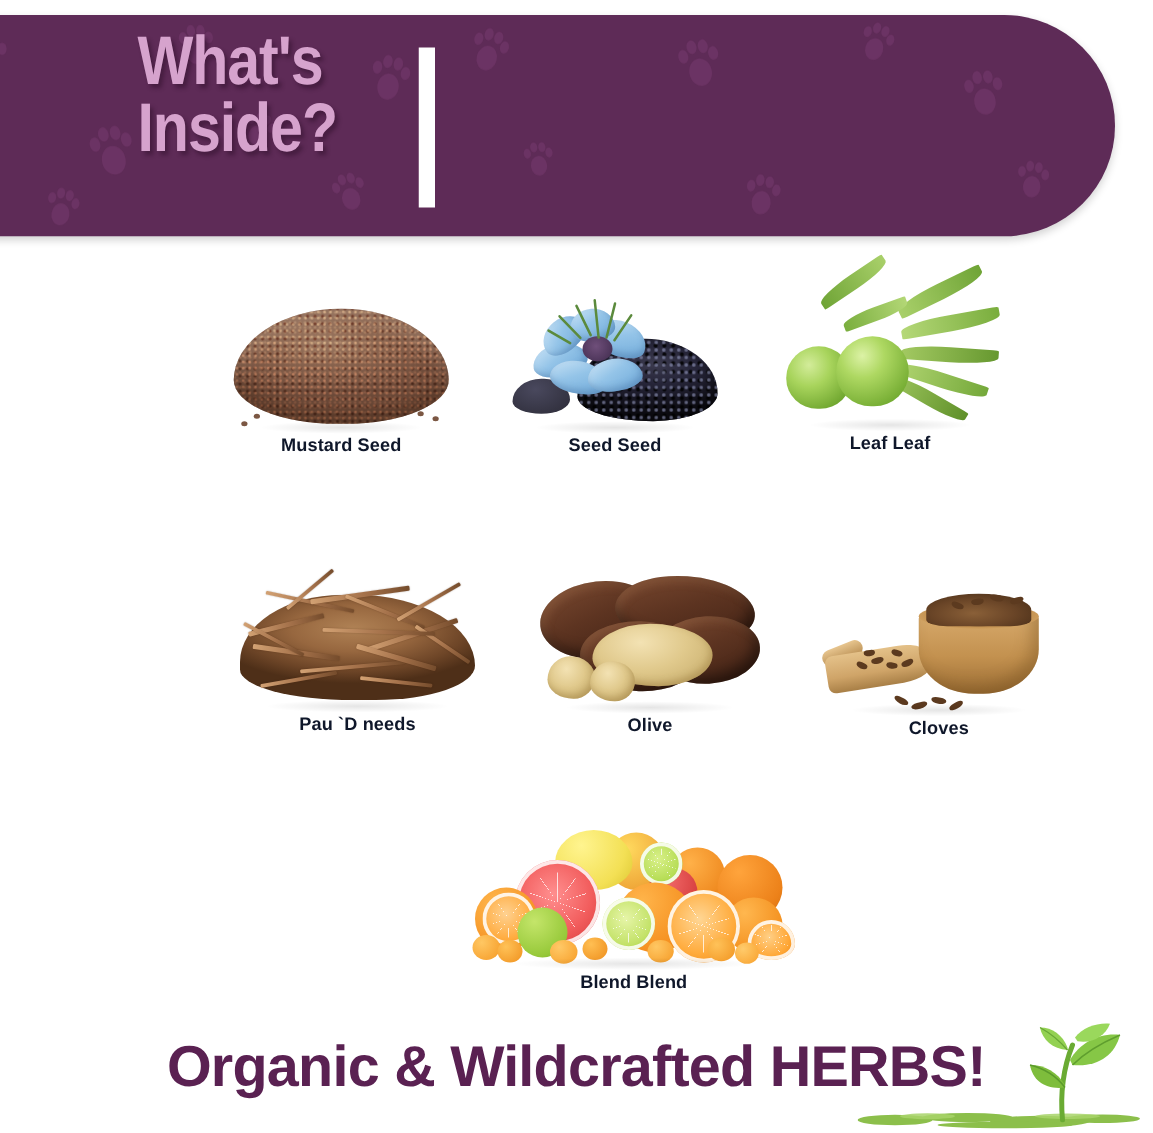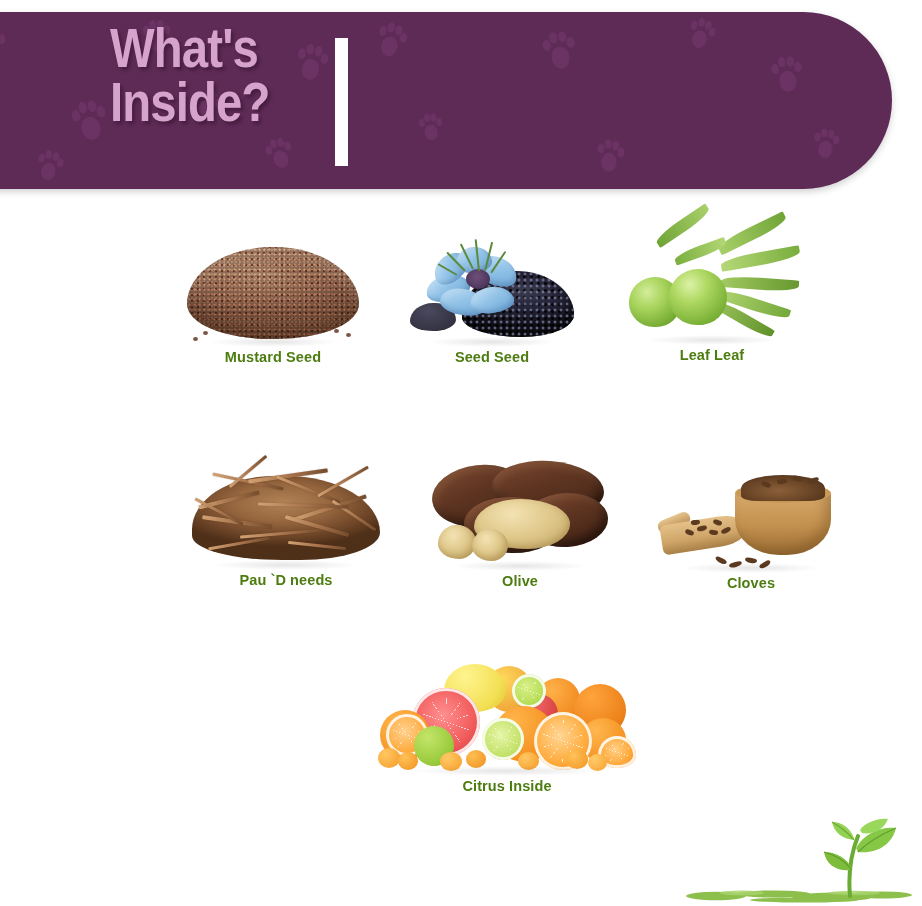--- a/index.html
+++ b/index.html
@@ -57,21 +57,21 @@
 
   
   .grid { position: absolute; left: 0; top: 205px; width: 922px; }
   .item { position: absolute; text-align: center; }
   .item-img {
     position: relative;
     margin: 0 auto;
     display: block;
   }
   .item-label {
-    color: #4d7c0f;
+    color: #0f172a;
     font-weight: bold;
     font-size: 14.5px;
     letter-spacing: 0.1px;
     margin-top: 6px;
     white-space: nowrap;
   }
 
   
   .stage { position: relative; overflow: visible; }
   .stage::after {
@@ -529,21 +529,21 @@
         <div class="cut-face" style="left:220px; top:76px; width:38px; height:32px; border-radius:50% 50% 50% 50%/60% 60% 40% 40%; background:radial-gradient(circle at 45% 42%, #ffcf86 0%, #ffa736 58%, #ee8b1c 84%, #fcefdd 100%);"></div>
 
         <div class="fruit" style="left:0px;   top:88px; width:22px; height:20px; background:radial-gradient(circle at 34% 30%, #ffc763, #f59a25);"></div>
         <div class="fruit" style="left:20px;  top:92px; width:20px; height:18px; background:radial-gradient(circle at 34% 30%, #ffc257, #f0911e);"></div>
         <div class="fruit" style="left:62px;  top:92px; width:22px; height:19px; background:radial-gradient(circle at 34% 30%, #ffc967, #f79d27);"></div>
         <div class="fruit" style="left:88px;  top:90px; width:20px; height:18px; background:radial-gradient(circle at 34% 30%, #ffbf53, #ee8e1c);"></div>
         <div class="fruit" style="left:140px; top:92px; width:21px; height:18px; background:radial-gradient(circle at 34% 30%, #ffc763, #f59a25);"></div>
         <div class="fruit" style="left:188px; top:90px; width:22px; height:19px; background:radial-gradient(circle at 34% 30%, #ffc259, #f19420);"></div>
         <div class="fruit" style="left:210px; top:94px; width:19px; height:17px; background:radial-gradient(circle at 34% 30%, #ffcb6c, #f8a02b);"></div>
       </div>
-      <div class="item-label">Citrus Inside</div>
+      <div class="item-label">Blend Blend</div>
     </div>
 
   </div>
 
   <div class="footer">
     <svg class="grass" viewBox="0 0 230 16" aria-hidden="true">
       <g fill="#8cbf4b">
         <ellipse cx="30" cy="8" rx="30" ry="4.2"></ellipse>
         <ellipse cx="88" cy="6" rx="36" ry="3.6"></ellipse>
         <ellipse cx="146" cy="9" rx="40" ry="4.4"></ellipse>
@@ -560,15 +560,16 @@
       <path d="M60 78 C58 56 60 38 68 18" stroke="#6aab33" stroke-width="4" fill="none" stroke-linecap="round"></path>
       <path d="M62 50 C56 40 46 34 34 34 C36 46 46 54 62 52 Z" fill="#7ebd3c"></path>
       <path d="M34 34 C46 37 56 44 62 52" stroke="#5b9a2c" stroke-width="1.2" fill="none"></path>
       <path d="M66 30 C74 16 90 8 106 10 C102 26 88 36 68 34 Z" fill="#86c746"></path>
       <path d="M106 10 C92 16 78 24 68 34" stroke="#5f9e2e" stroke-width="1.2" fill="none"></path>
       <path d="M64 20 C60 10 52 4 42 4 C44 14 52 21 64 22 Z" fill="#93d152"></path>
       <path d="M42 4 C51 9 58 15 64 22" stroke="#68a736" stroke-width="1.1" fill="none"></path>
       <path d="M70 12 C76 4 88 0 98 1 C94 11 84 17 72 15 Z" fill="#9ad85c"></path>
     </svg>
 
+    <div class="footer-title">Organic &amp; Wildcrafted HERBS!</div>
   </div>
 
 </div>
 
 </body></html>

